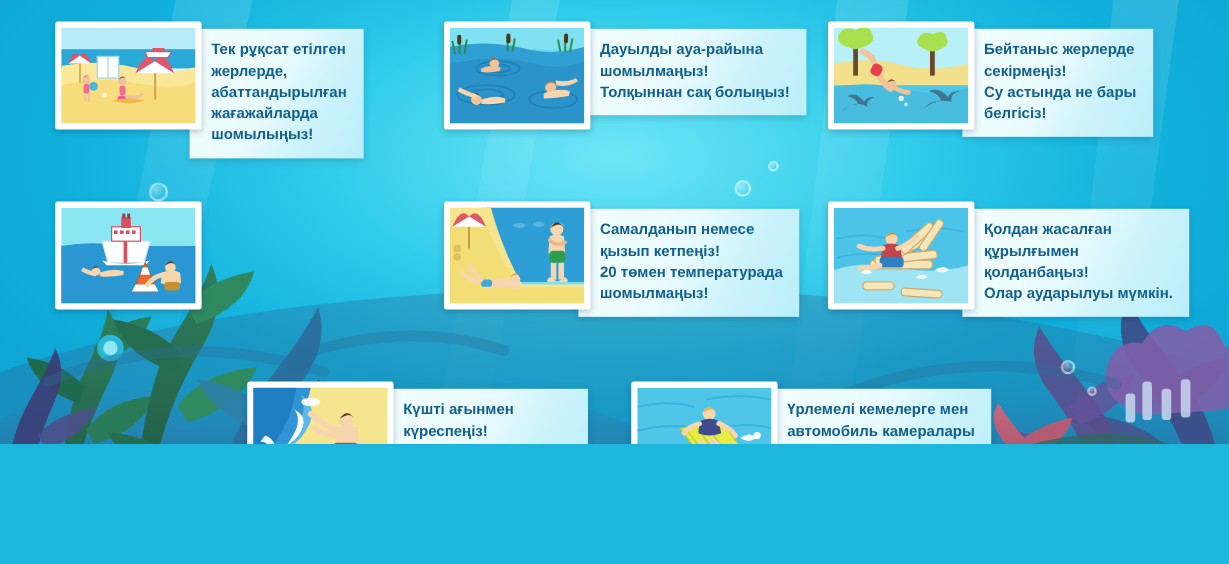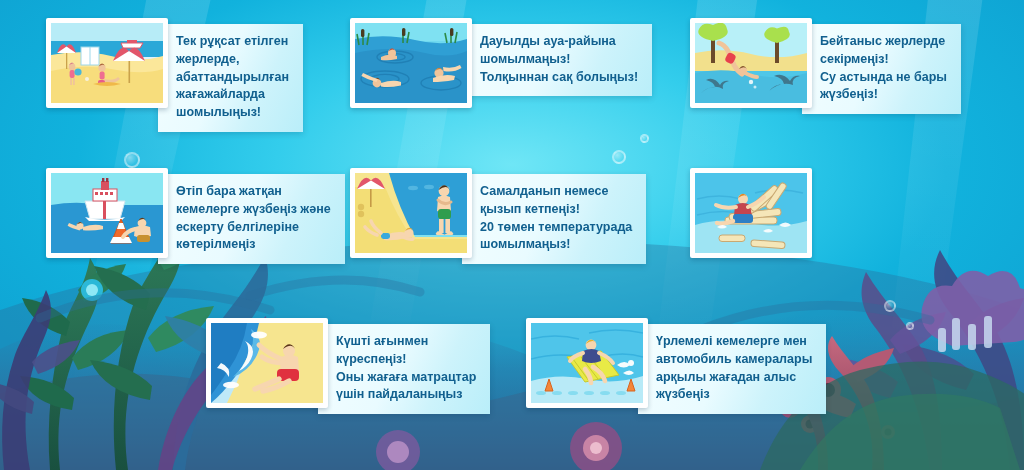--- a/index.html
+++ b/index.html
@@ -8,21 +8,21 @@
     width: 1024px;
     height: 470px;
     overflow: hidden;
     font-family: "Liberation Sans", sans-serif;
     background: #1fb6dd;
   }
 
   .poster {
     position: relative;
     width: 1024px;
-    height: 470px;
+    height: 370px;
     overflow: hidden;
     background:
       radial-gradient(ellipse 620px 300px at 50% 35%, #6fe6f6 0%, #33cdec 38%, #11b2dd 70%, #0fa5d4 100%);
   }
 
   
   .bg-layer { position: absolute; inset: 0; pointer-events: none; }
 
   .bubble {
     position: absolute;
@@ -71,21 +71,21 @@
     position: relative;
   }
   .caption span { display: block; white-space: pre-line; }
 
   
   .r1 { top: 18px; }
   .r2 { top: 168px; }
   .r3 { top: 318px; }
 
   .c1 { left: 46px; }
-  .c2 { left: 350px; }
+  .c2 { left: 370px; }
   .c3 { left: 690px; }
   .cm1 { left: 206px; }
   .cm2 { left: 526px; }
 </style>
 </head>
 <body>
 
 <div class="poster">
 
   <div class="bg-layer">
@@ -366,21 +366,21 @@
             <path d="M6 70 q12 -10 22 -4 q -2 -6 6 -8 q -6 -1 -9 4 q -6 -9 -14 -5 q 8 2 9 7 q -8 0 -14 6 Z"></path>
             <path d="M74 68 q12 -10 24 -6 q -2 -7 7 -9 q -7 -1 -10 5 q -7 -9 -16 -5 q 9 2 10 8 q -9 0 -15 7 Z"></path>
           </g>
         </svg>
       </span>
     </div>
     <div class="caption">
       <span>Бейтаныс жерлерде
 секірмеңіз!
 Су астында не бары
-жүзбеңіз!</span>
+белгісіз!</span>
     </div>
   </div>
 
   <div class="card r2 c1">
     <div class="thumb">
       <span class="art">
         <svg width="112" height="80" viewBox="0 0 112 80">
           <rect width="112" height="80" fill="#89e6f2"></rect>
           <rect y="32" width="112" height="48" fill="#2a97d2"></rect>
           <path d="M0 32 q28 -5 56 1 q28 6 56 -1 l0 48 l-112 0 Z" fill="#2a97d2"></path>
@@ -407,26 +407,20 @@
           <path d="M60 70 l10 -24 l10 24 Z" fill="#f06a2a" stroke="#d2551d" stroke-width="1"></path>
           <path d="M62 64 l16 0 l3 6 l-22 0 Z" fill="#ffffff"></path>
           <path d="M68 50 l4 0 l2 6 l-8 0 Z" fill="#ffffff"></path>
           <circle cx="91" cy="50" r="4.4" fill="#f7d6af"></circle>
           <path d="M87 48 q4.2 -6.4 8.4 0 q -2.4 -3.8 -8.4 0" fill="#5a3a1c"></path>
           <path d="M84 54 q8 -3 15 0 l1 9 q-9 3 -17 0 Z" fill="#f7d6af"></path>
           <rect x="86" y="62" width="13" height="7" rx="2.5" fill="#c8912f"></rect>
           <path d="M84 56 q-8 2 -12 8" stroke="#f7d6af" stroke-width="4" fill="none" stroke-linecap="round"></path>
         </svg>
       </span>
-    </div>
-    <div class="caption">
-      <span>Өтіп бара жатқан
-кемелерге жүзбеңіз және
-ескерту белгілеріне
-көтерілмеңіз</span>
     </div>
   </div>
 
   <div class="card r2 c2">
     <div class="thumb">
       <span class="art">
         <svg width="112" height="80" viewBox="0 0 112 80">
           <rect width="112" height="80" fill="#7fe0f0"></rect>
           <path d="M30 0 L112 0 L112 62 L56 62 Q40 36 30 0 Z" fill="#2e9fd6"></path>
           <path d="M26 0 L112 0 L112 10 L30 10 Z" fill="#2e9fd6"></path>
@@ -506,20 +500,26 @@
           <path d="M38 48 q-10 4 -16 2" stroke="#f7d6af" stroke-width="4.4" fill="none" stroke-linecap="round"></path>
 
           <g fill="#ffffff" opacity="0.9">
             <path d="M22 54 q6 -4 10 0 q-5 3 -10 0"></path>
             <path d="M84 52 q7 -5 12 0 q-6 4 -12 0"></path>
             <path d="M68 58 q6 -4 10 0 q-5 3 -10 0"></path>
           </g>
         </svg>
       </span>
     </div>
+    <div class="caption">
+      <span>Қолдан жасалған
+құрылғымен
+қолданбаңыз!
+Олар аударылуы мүмкін.</span>
+    </div>
   </div>
 
   <div class="card r3 cm1">
     <div class="thumb">
       <span class="art">
         <svg width="112" height="80" viewBox="0 0 112 80">
           <rect width="112" height="80" fill="#bfe9f8"></rect>
           <path d="M44 0 L112 0 L112 80 L16 80 Q36 42 44 0 Z" fill="#f6e58f"></path>
 
           <path d="M0 0 L48 0 Q42 30 24 54 Q12 70 0 80 Z" fill="#2f93d6"></path>

